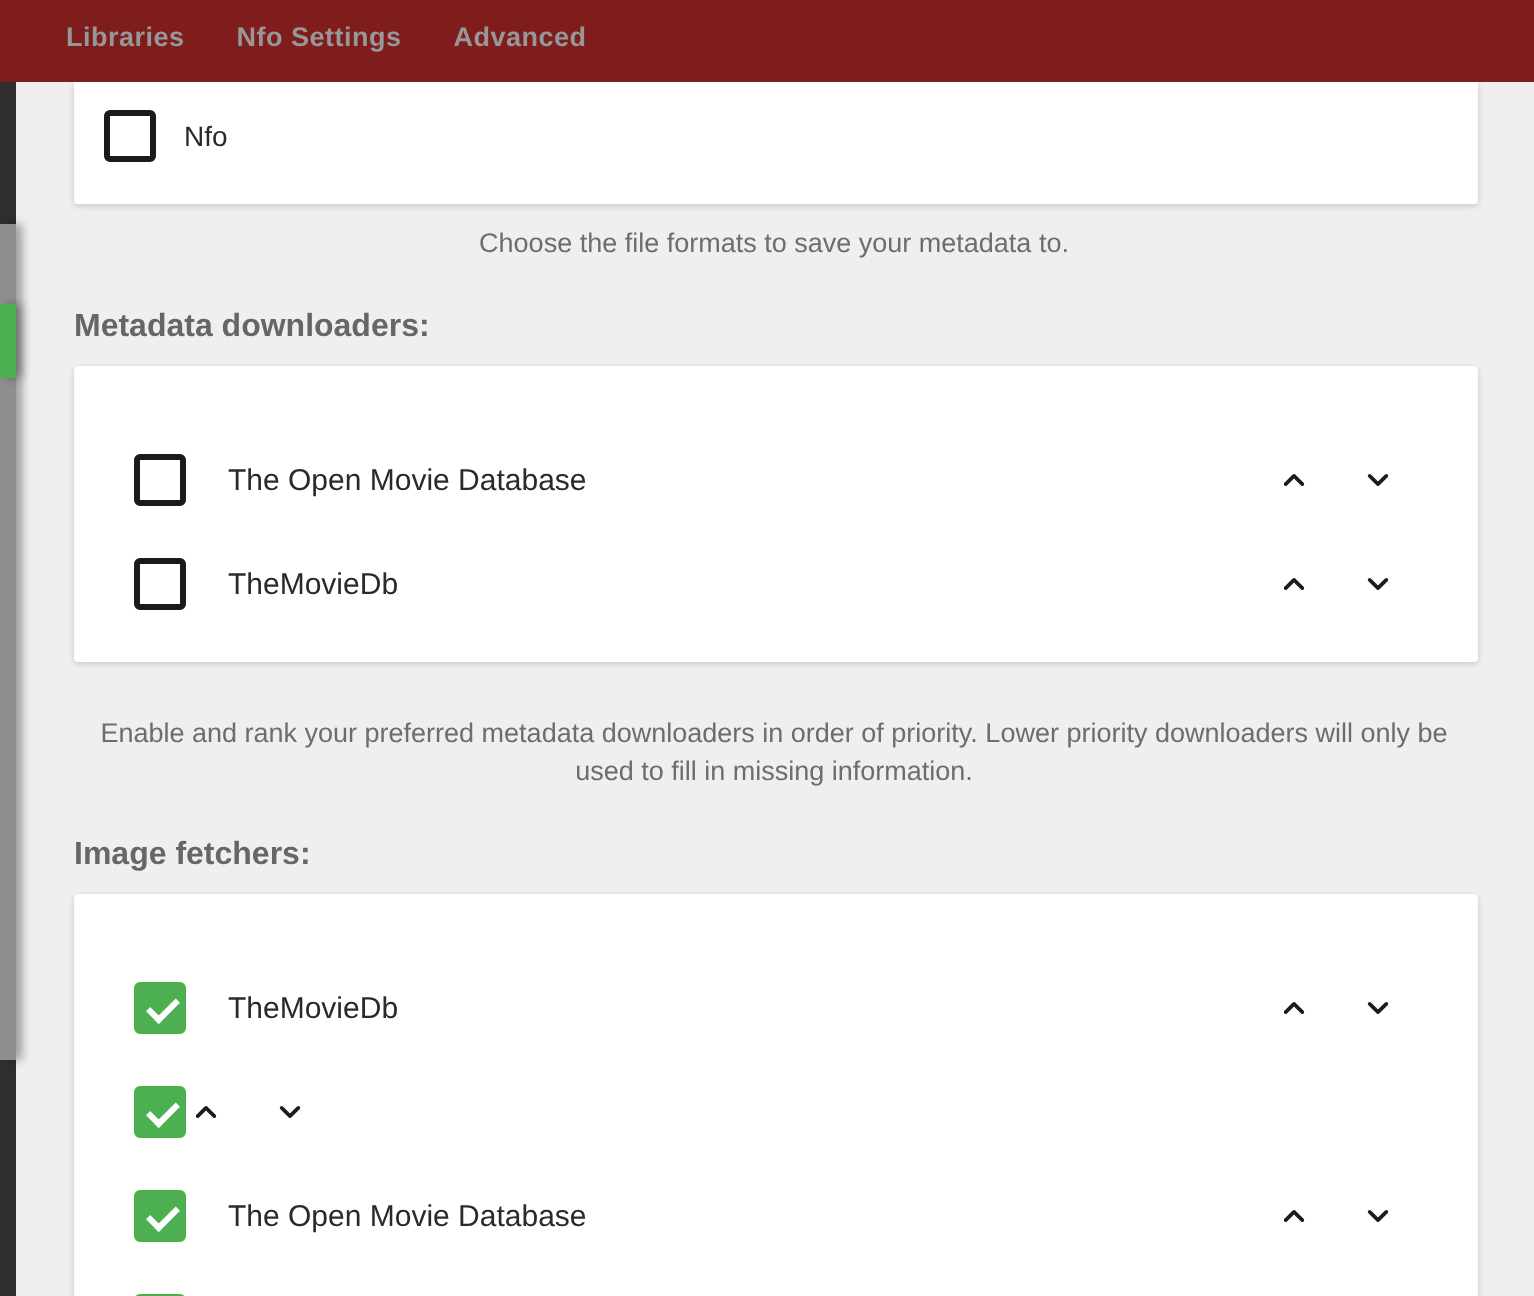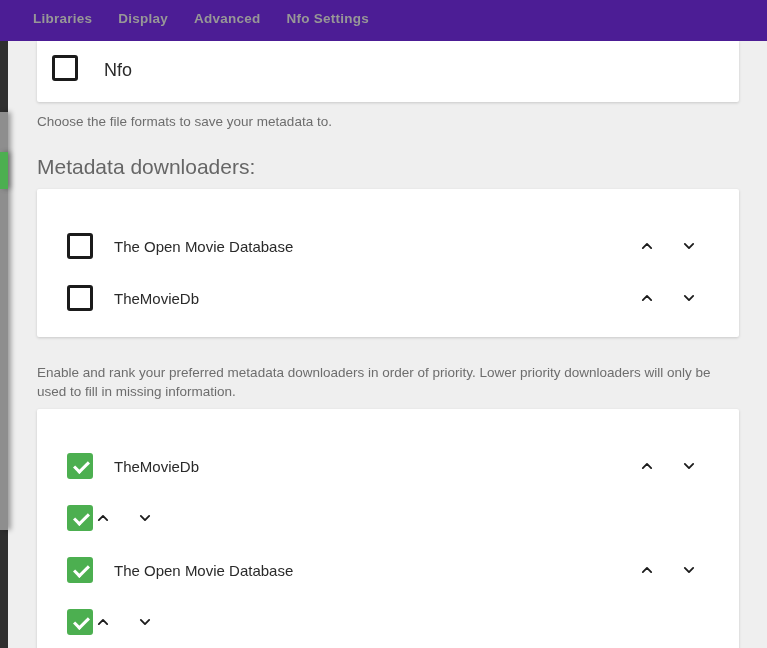--- a/index.html
+++ b/index.html
@@ -5,21 +5,21 @@
   html,body{margin:0;padding:0;}
   body{
     width:767px;height:648px;position:relative;overflow:hidden;
     background:#efefef;
     font-family:"Liberation Sans",sans-serif;
     -webkit-font-smoothing:antialiased;
   }
   
   .tab-bar{
     position:absolute;top:0;left:0;width:767px;height:41px;
-    background:#4c1d95;display:flex;align-items:stretch;
+    background:#7f1d1d;display:flex;align-items:stretch;
     padding-left:20px;box-sizing:border-box;z-index:6;
   }
   .tab{
     background:none;border:none;outline:none;cursor:pointer;
     padding:0 13px;height:41px;box-sizing:border-box;
     border-bottom:3px solid transparent;
     font-family:"Liberation Sans",sans-serif;
     font-size:13.5px;font-weight:700;letter-spacing:.25px;
     color:#979797;line-height:38px;white-space:nowrap;
   }
@@ -54,46 +54,46 @@
     border:3px solid #1b1b1b;border-radius:3px;background:#fff;
     position:relative;cursor:pointer;
   }
   .checkbox.checked{border-color:#4caf50;background:#4caf50;}
   .checkbox.checked::after{
     content:"";position:absolute;left:4px;top:5px;width:12px;height:6px;
     border-left:3px solid #fff;border-bottom:3px solid #fff;
     transform:rotate(-45deg);
   }
   .row-label{font-size:15px;color:#2a2a2a;flex:1;}
-  .card-flush .row-label{margin-left:26px;flex:none;font-size:18px;padding-top:5px;}
+  .card-flush .row-label{margin-left:14px;flex:none;font-size:14px;padding-top:5px;}
   .list-row .row-label{margin-left:21px;}
   .row-actions{display:flex;align-items:center;gap:22px;}
   .icon-btn{
     width:20px;height:20px;padding:0;border:none;background:none;
     color:#1c1c1c;cursor:pointer;display:flex;align-items:center;justify-content:center;
   }
   .icon-btn svg{width:20px;height:20px;display:block;}
   .caption{
     margin:10px 0 0;font-size:13.5px;line-height:19px;color:#6d6d6d;
     max-width:700px;
+    text-align:center;
   }
   .caption-2{margin-top:26px;}
   .section-label{
-    margin:24px 0 0;font-size:21px;font-weight:400;color:#666666;
+    margin:24px 0 0;font-size:16px;font-weight:700;color:#666666;
   }
   .section-label + .list-card{margin-top:10px;}
 </style>
 </head>
 <body>
 
 <header class="tab-bar">
   <button class="tab">Libraries</button>
-  <button class="tab">Display</button>
+  <button class="tab">Nfo Settings</button>
   <button class="tab">Advanced</button>
-  <button class="tab">Nfo Settings</button>
 </header>
 
 <aside class="left-strip">
   <div class="left-thumb"></div>
   <div class="left-active"></div>
 </aside>
 
 <main>
 
   <section class="card card-flush">
@@ -135,20 +135,21 @@
           <svg viewBox="0 0 24 24">
               <path d="M7 9.5l5 5 5-5" fill="none" stroke="currentColor" stroke-width="2.2" stroke-linecap="round" stroke-linejoin="round"></path>
             </svg>
         </button>
       </span>
     </div>
 
   </section>
   <p class="caption caption-2">Enable and rank your preferred metadata downloaders in order of priority. Lower priority downloaders will only be used to fill in missing information.</p>
 
+  <h2 class="section-label">Image fetchers:</h2>
   <section class="card list-card">
 
     <div class="list-row">
       <span class="checkbox checked"></span>
       <span class="row-label">TheMovieDb</span>
       <span class="row-actions">
         <button class="icon-btn">
           <svg viewBox="0 0 24 24">
               <path d="M7 14.5l5-5 5 5" fill="none" stroke="currentColor" stroke-width="2.2" stroke-linecap="round" stroke-linejoin="round"></path>
             </svg>

